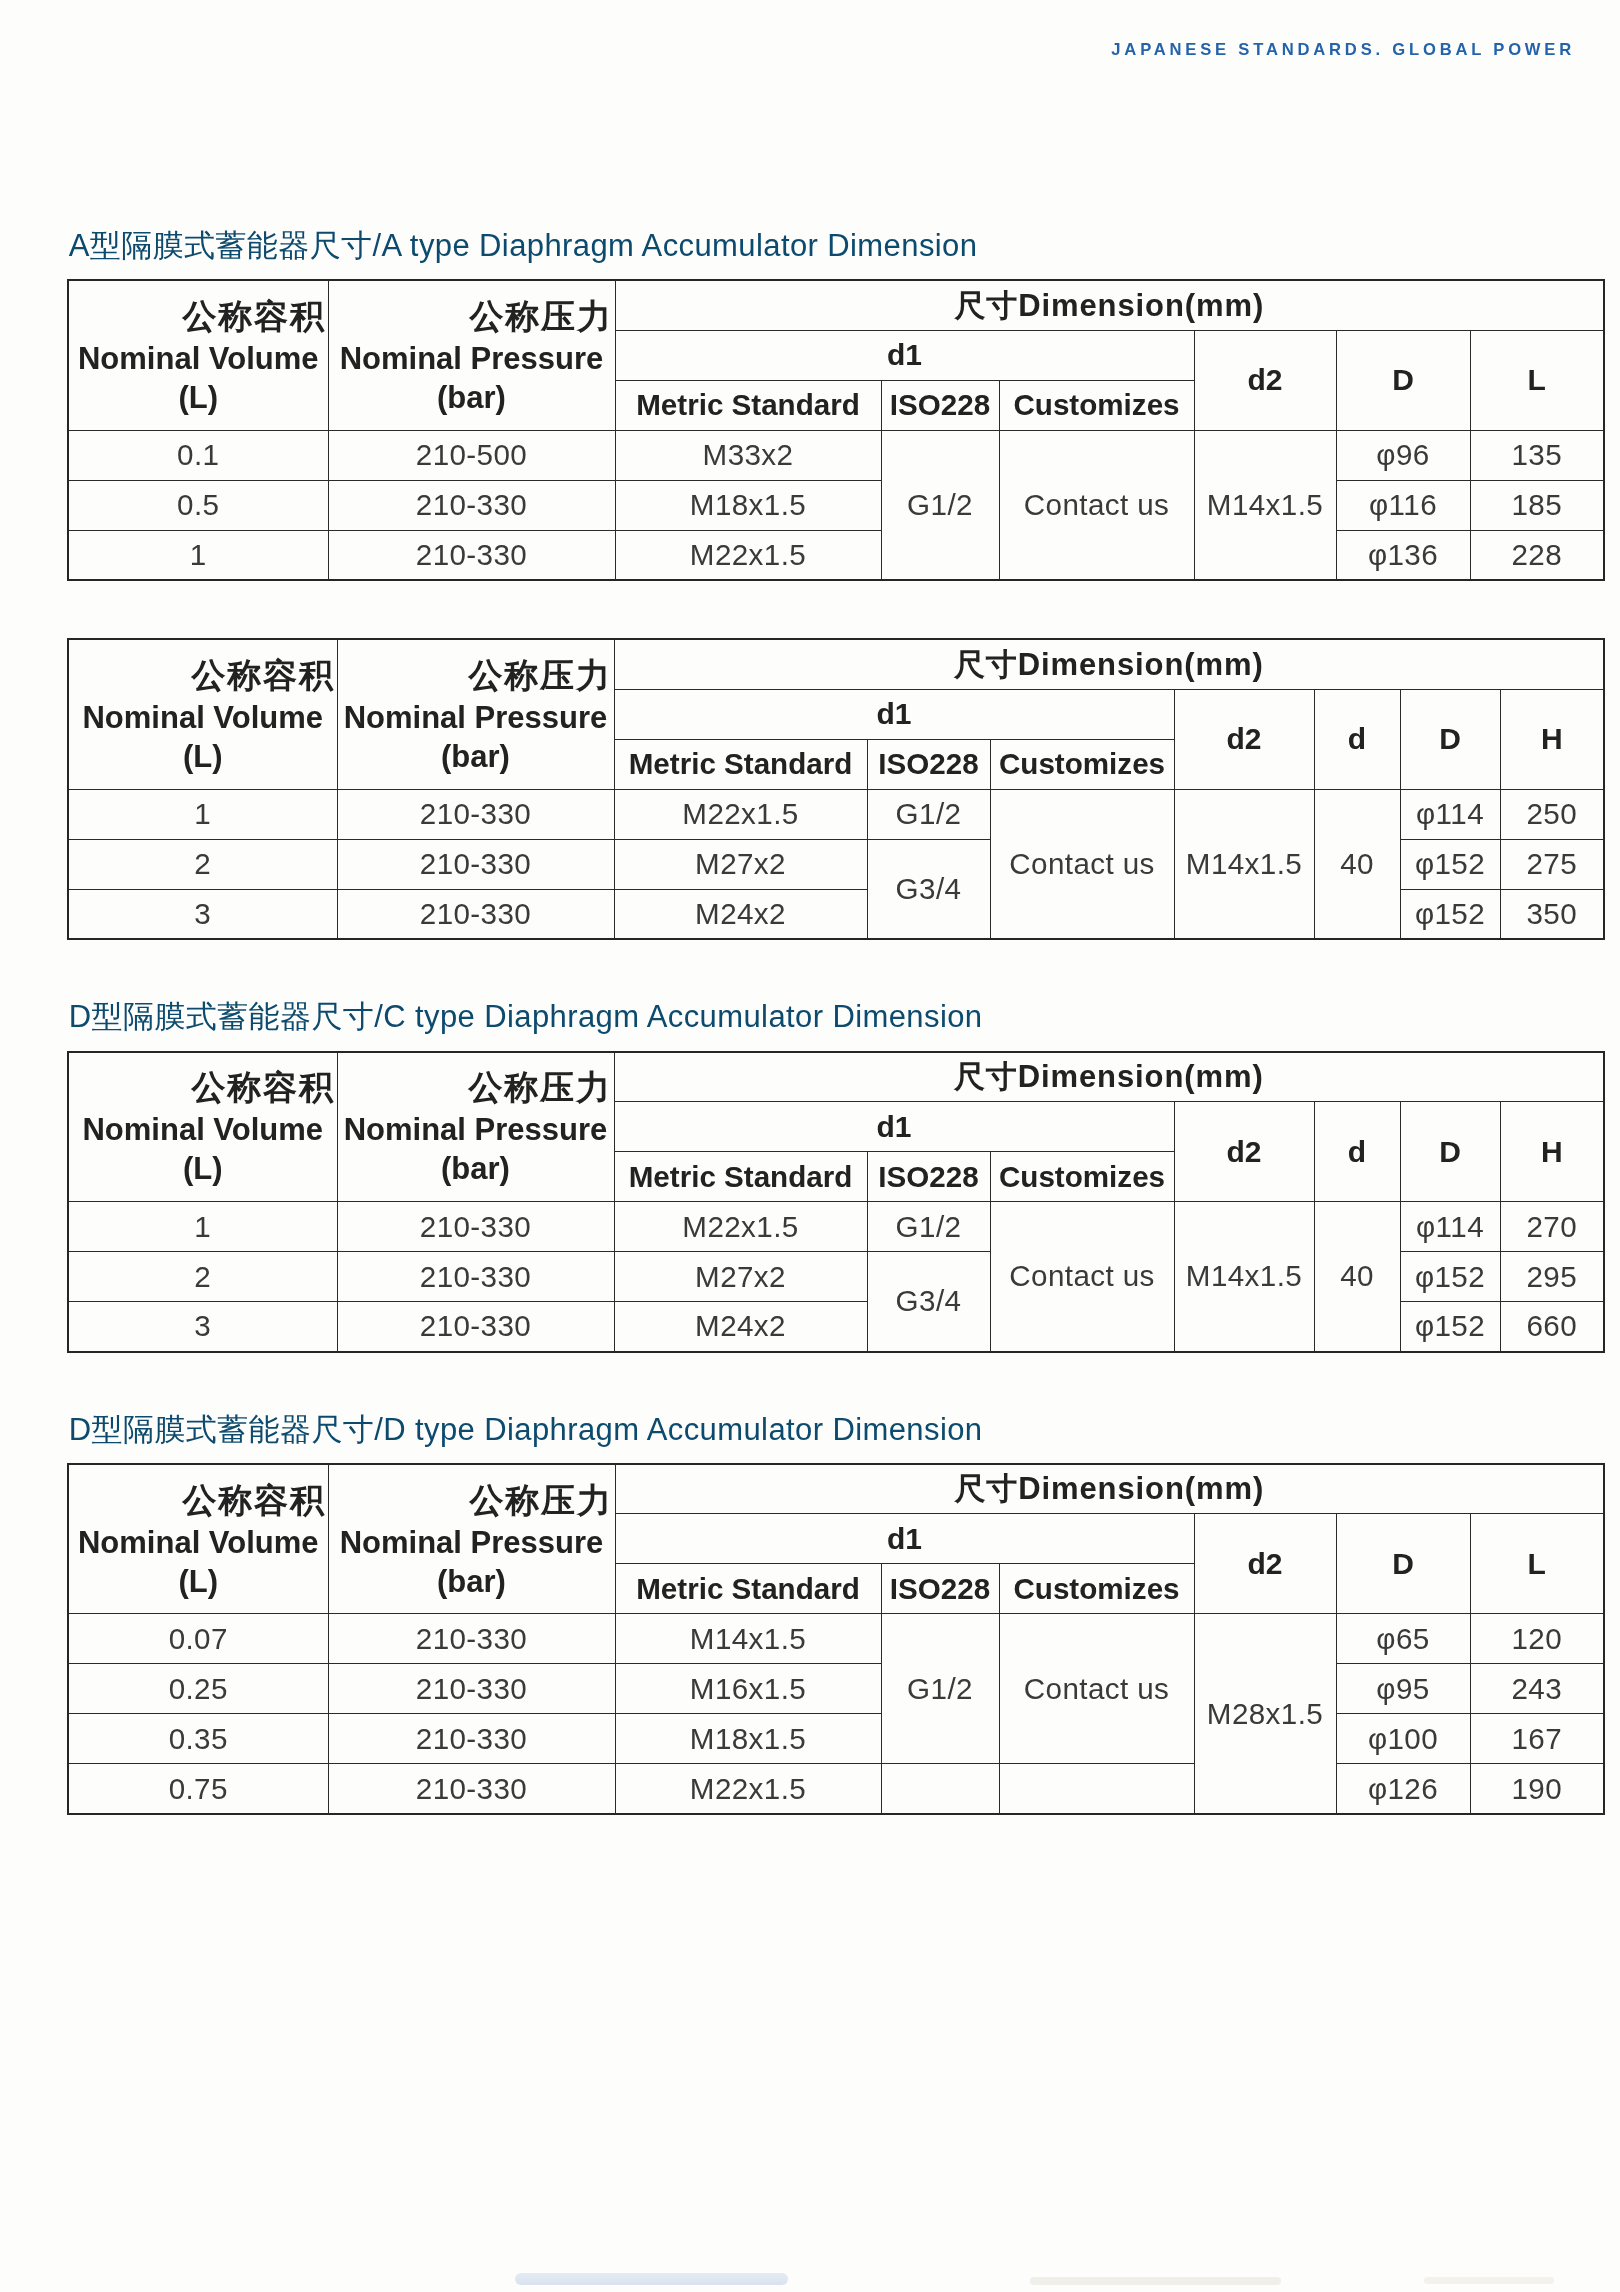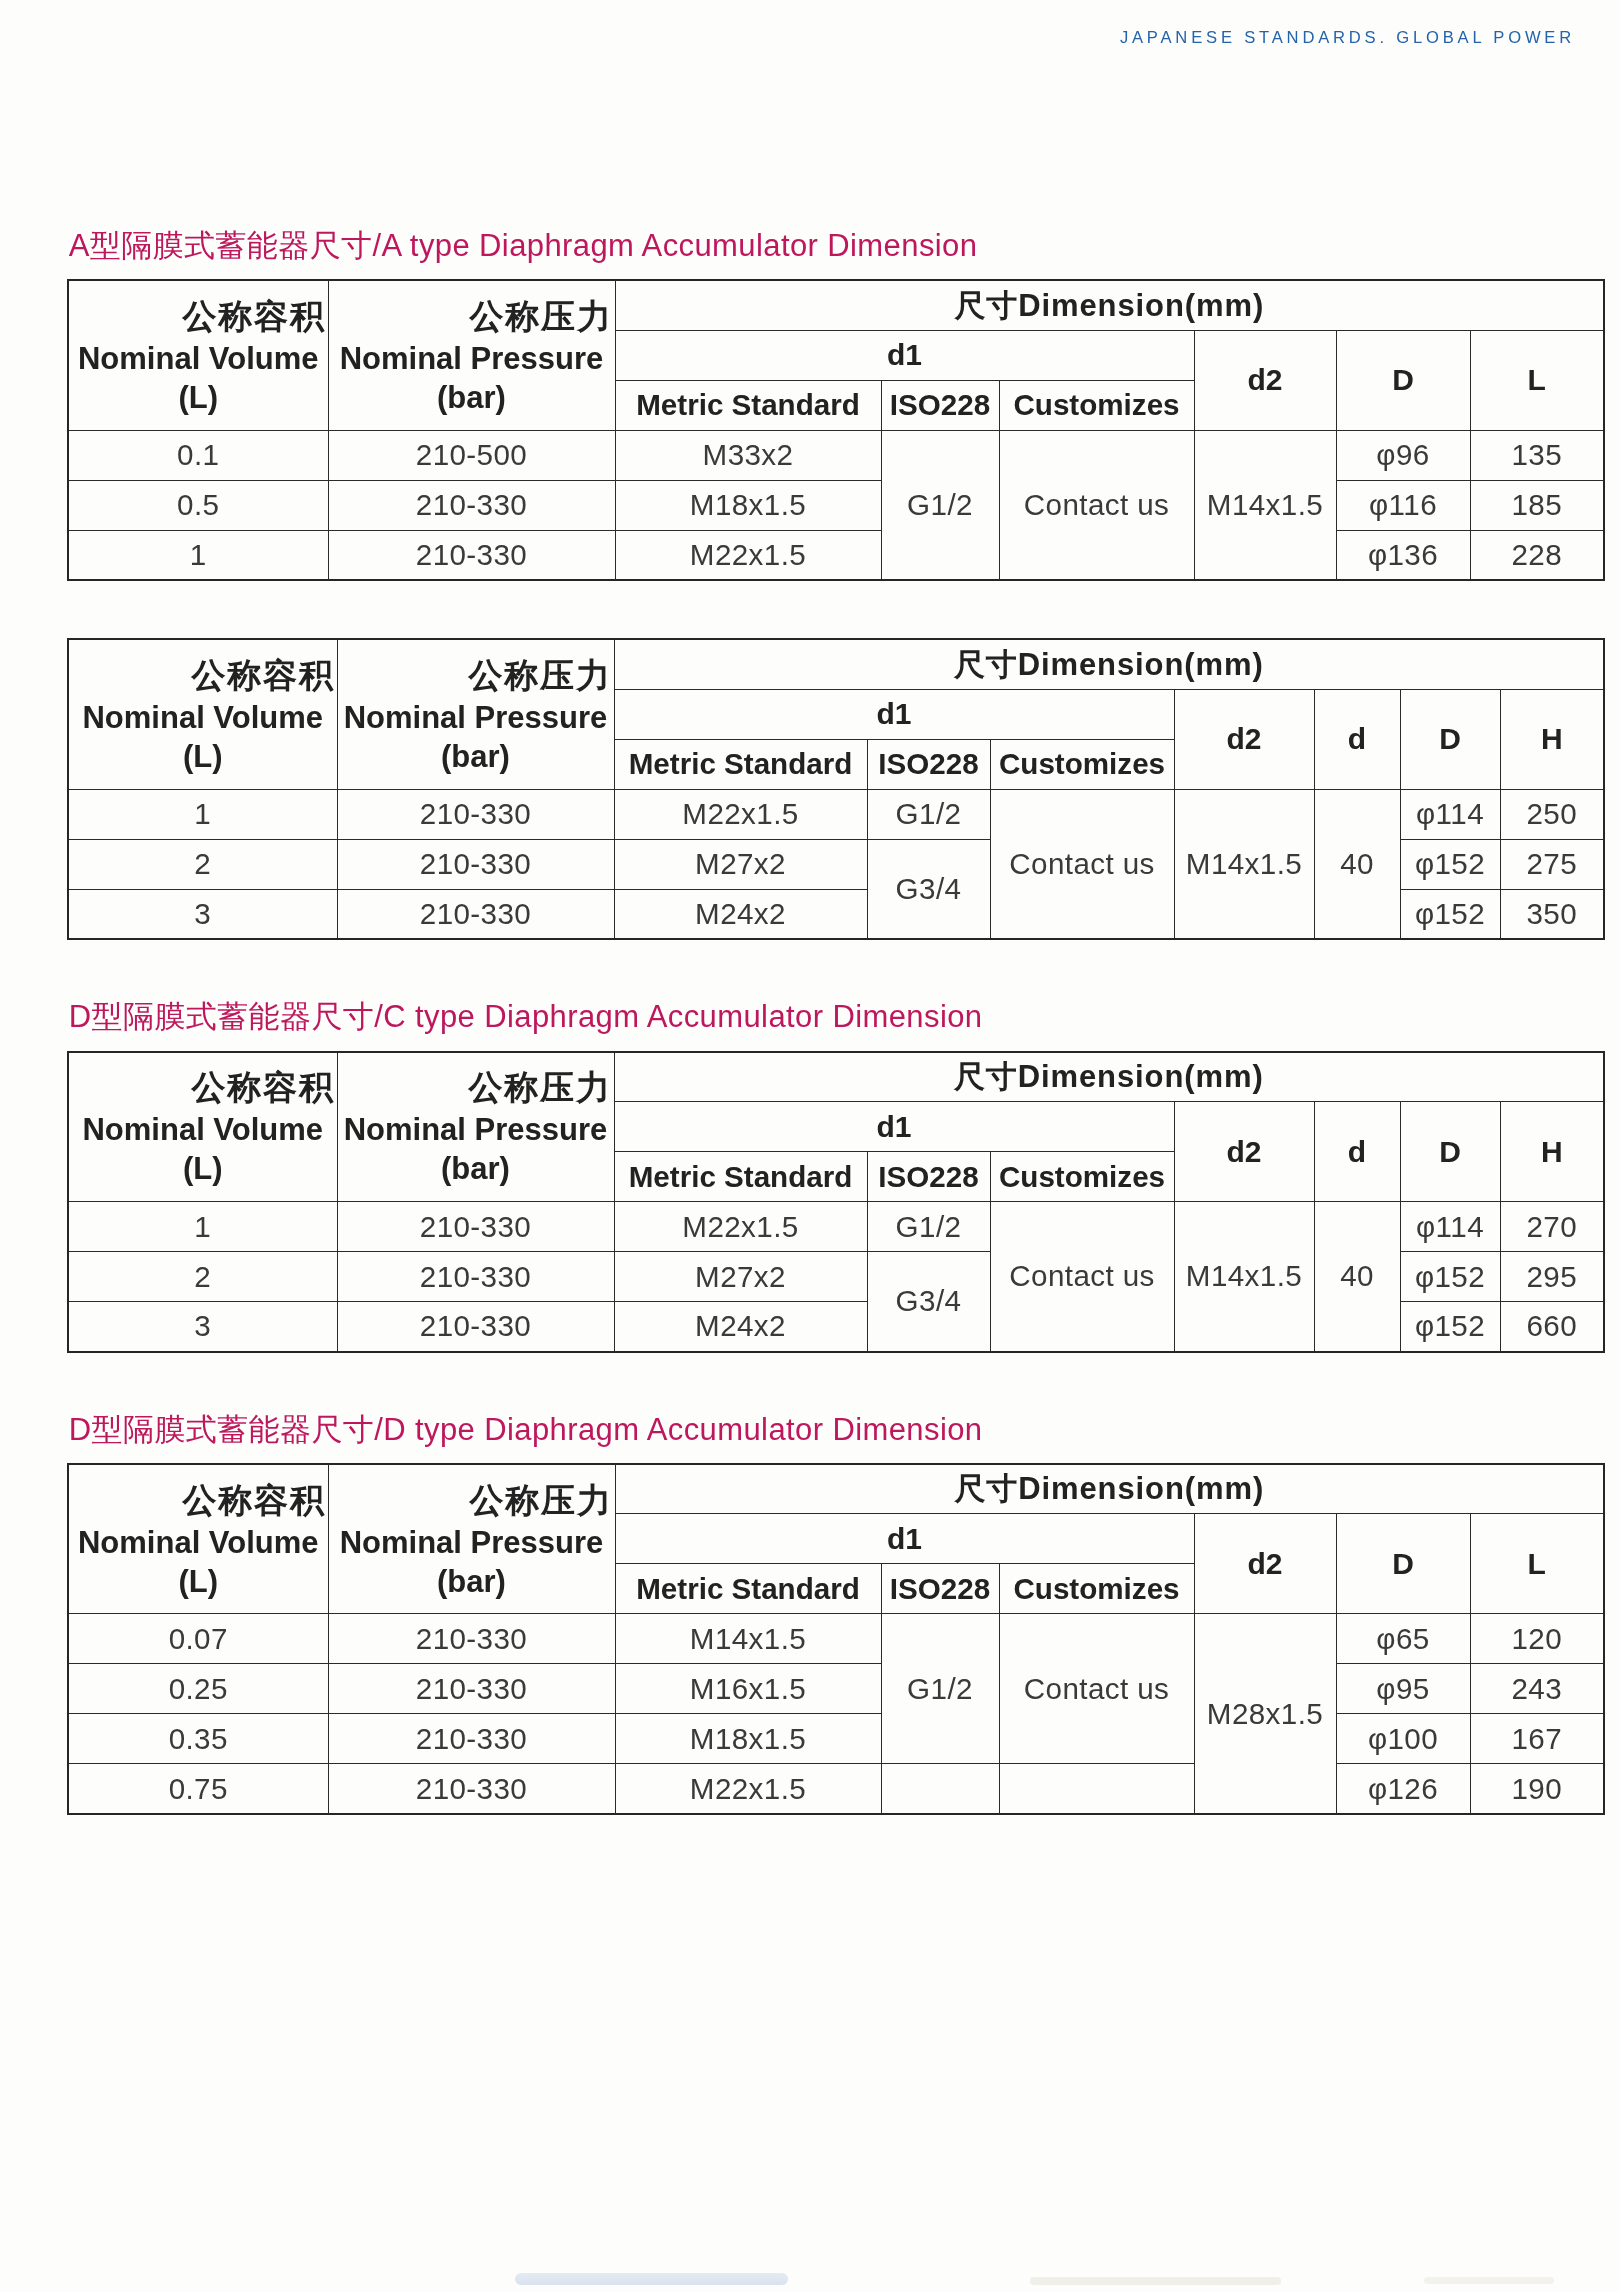--- a/index.html
+++ b/index.html
@@ -13,27 +13,27 @@
   
   .logo{position:absolute;top:21.5px;right:18px;text-align:right;}
   .logo-line{display:flex;align-items:flex-start;justify-content:flex-end;}
   .logo-brand{
     font-family:"DejaVu Sans", sans-serif;
     font-weight:bold;font-size:77px;line-height:1;
     letter-spacing:0.9px;transform:scaleY(0.94);
   }
   .logo-reg{font-size:23px;font-weight:bold;line-height:1;margin-top:1.8px;}
   .logo-tagline{
-    font-weight:normal;font-size:16.6px;letter-spacing:3.8px;
-    margin-top:6px;margin-right:27px;
+    font-weight:bold;font-size:16.6px;letter-spacing:3.8px;
+    margin-top:18px;margin-right:27px;
   }
   
   .content{position:absolute;top:0;left:67px;width:1536px;}
   .tbl-title{
-    font-size:31px;font-weight:400;color:#be185d;
+    font-size:31px;font-weight:400;color:#0c4a6e;
     margin:0 0 14.3px 1.8px;line-height:39px;letter-spacing:0.4px;
   }
   .sec-a .tbl-title{margin-top:226px;}
   .sec{margin-bottom:57px;}
   table.spec{
     border-collapse:collapse;table-layout:fixed;width:1536px;
     border:2.7px solid #262626;
   }
   table.spec td{
     border:1.8px solid #2a2a2a;

